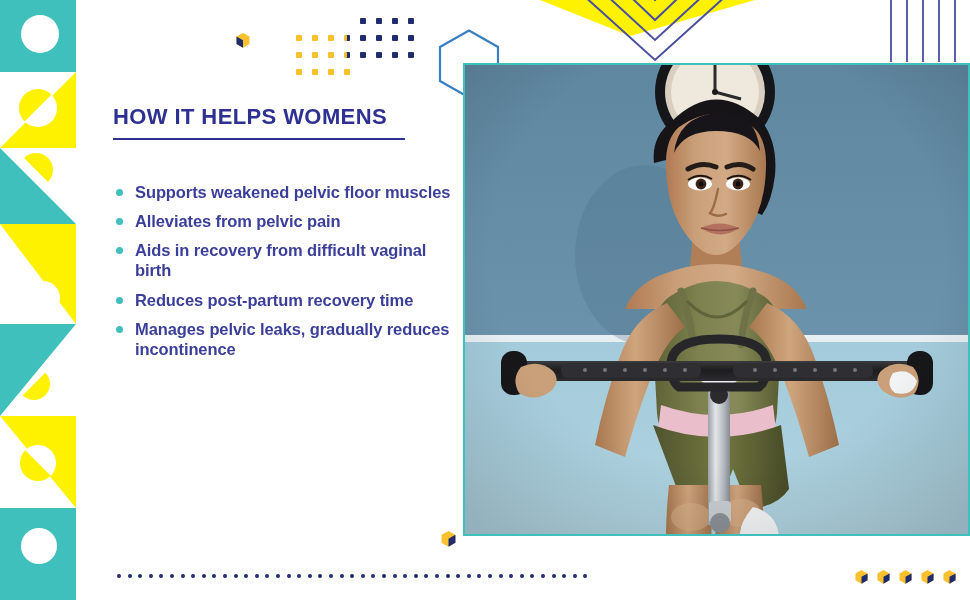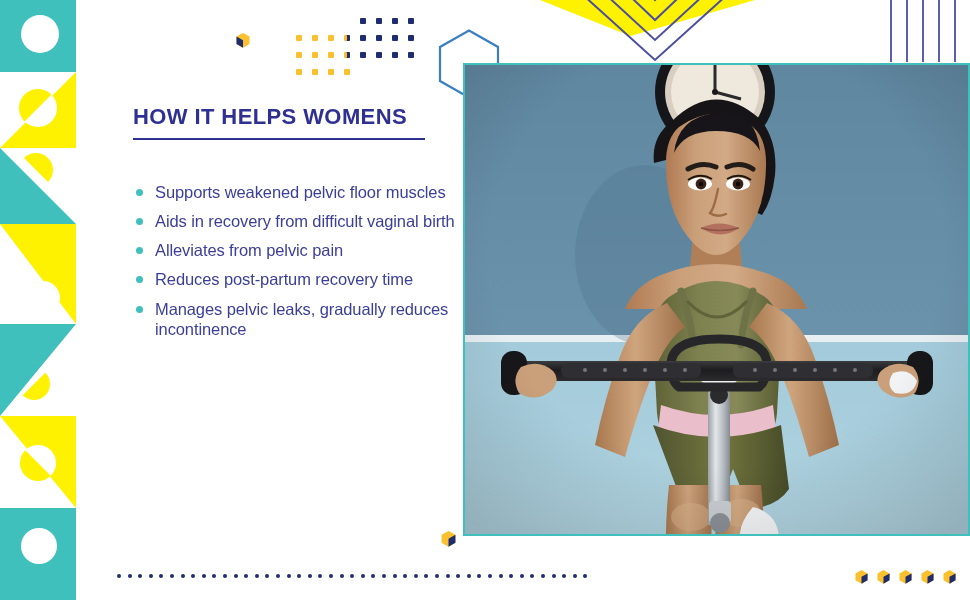--- a/index.html
+++ b/index.html
@@ -59,41 +59,41 @@
   .vline { position: absolute; top: 0; width: 2px; height: 62px; background: #5b5fa8; }
 
   
   .cube { position: absolute; }
 
   
   #dotted-rule { position: absolute; left: 117px; top: 574px; width: 474px; height: 6px; }
   .rdot { position: absolute; top: 0; width: 4px; height: 4px; border-radius: 50%; background: #1f2d6e; }
 
   
-  #text-block { position: absolute; left: 113px; top: 104px; width: 350px; margin-left: 20px; }
+  #text-block { position: absolute; left: 113px; top: 104px; width: 350px; }
   #headline {
     font-size: 22px;
     font-weight: bold;
     letter-spacing: 0.4px;
     color: #2e3192;
     padding-bottom: 6px;
     white-space: nowrap;
   }
   #headline-rule {
     height: 2px; background: #2e3192; width: 292px; margin-top: 2px;
   }
   #bullets { margin-top: 42px; list-style: none; }
   #bullets li {
     position: relative;
     padding-left: 22px;
     margin-bottom: 9px;
     font-size: 16.5px;
     line-height: 1.22;
     color: #3b3f99;
-    font-weight: 400;
+    font-weight: 700;
     letter-spacing: -0.1px;
   }
   #bullets li .bdot {
     position: absolute; left: 3px; top: 7px;
     width: 7px; height: 7px; border-radius: 50%;
     background: #3fc0bd;
   }
 
   
   #photo-frame {
@@ -204,22 +204,22 @@
       <span class="vline" style="left: 42px; background: rgb(91, 95, 168);"></span>
       <span class="vline" style="left: 58px; background: rgb(91, 95, 168);"></span>
       <span class="vline" style="left: 74px; background: rgb(91, 95, 168);"></span>
     </div>
 
   <div id="text-block">
     <div id="headline">HOW IT HELPS WOMENS</div>
     <div id="headline-rule"></div>
     <ul id="bullets">
         <li><span class="bdot"></span><span>Supports weakened pelvic floor muscles</span></li>
+        <li><span class="bdot"></span><span>Alleviates from pelvic pain</span></li>
         <li><span class="bdot"></span><span>Aids in recovery from difficult vaginal birth</span></li>
-        <li><span class="bdot"></span><span>Alleviates from pelvic pain</span></li>
         <li><span class="bdot"></span><span>Reduces post-partum recovery time</span></li>
         <li><span class="bdot"></span><span>Manages pelvic leaks, gradually reduces incontinence</span></li>
       </ul>
   </div>
 
   <div id="photo-frame">
     <svg id="photo" viewBox="0 0 503 469" preserveAspectRatio="xMidYMid slice">
       <defs>
         <linearGradient id="wallGrad" x1="0" y1="0" x2="0" y2="1">
           <stop offset="0%" stop-color="#5f87a0"></stop>

